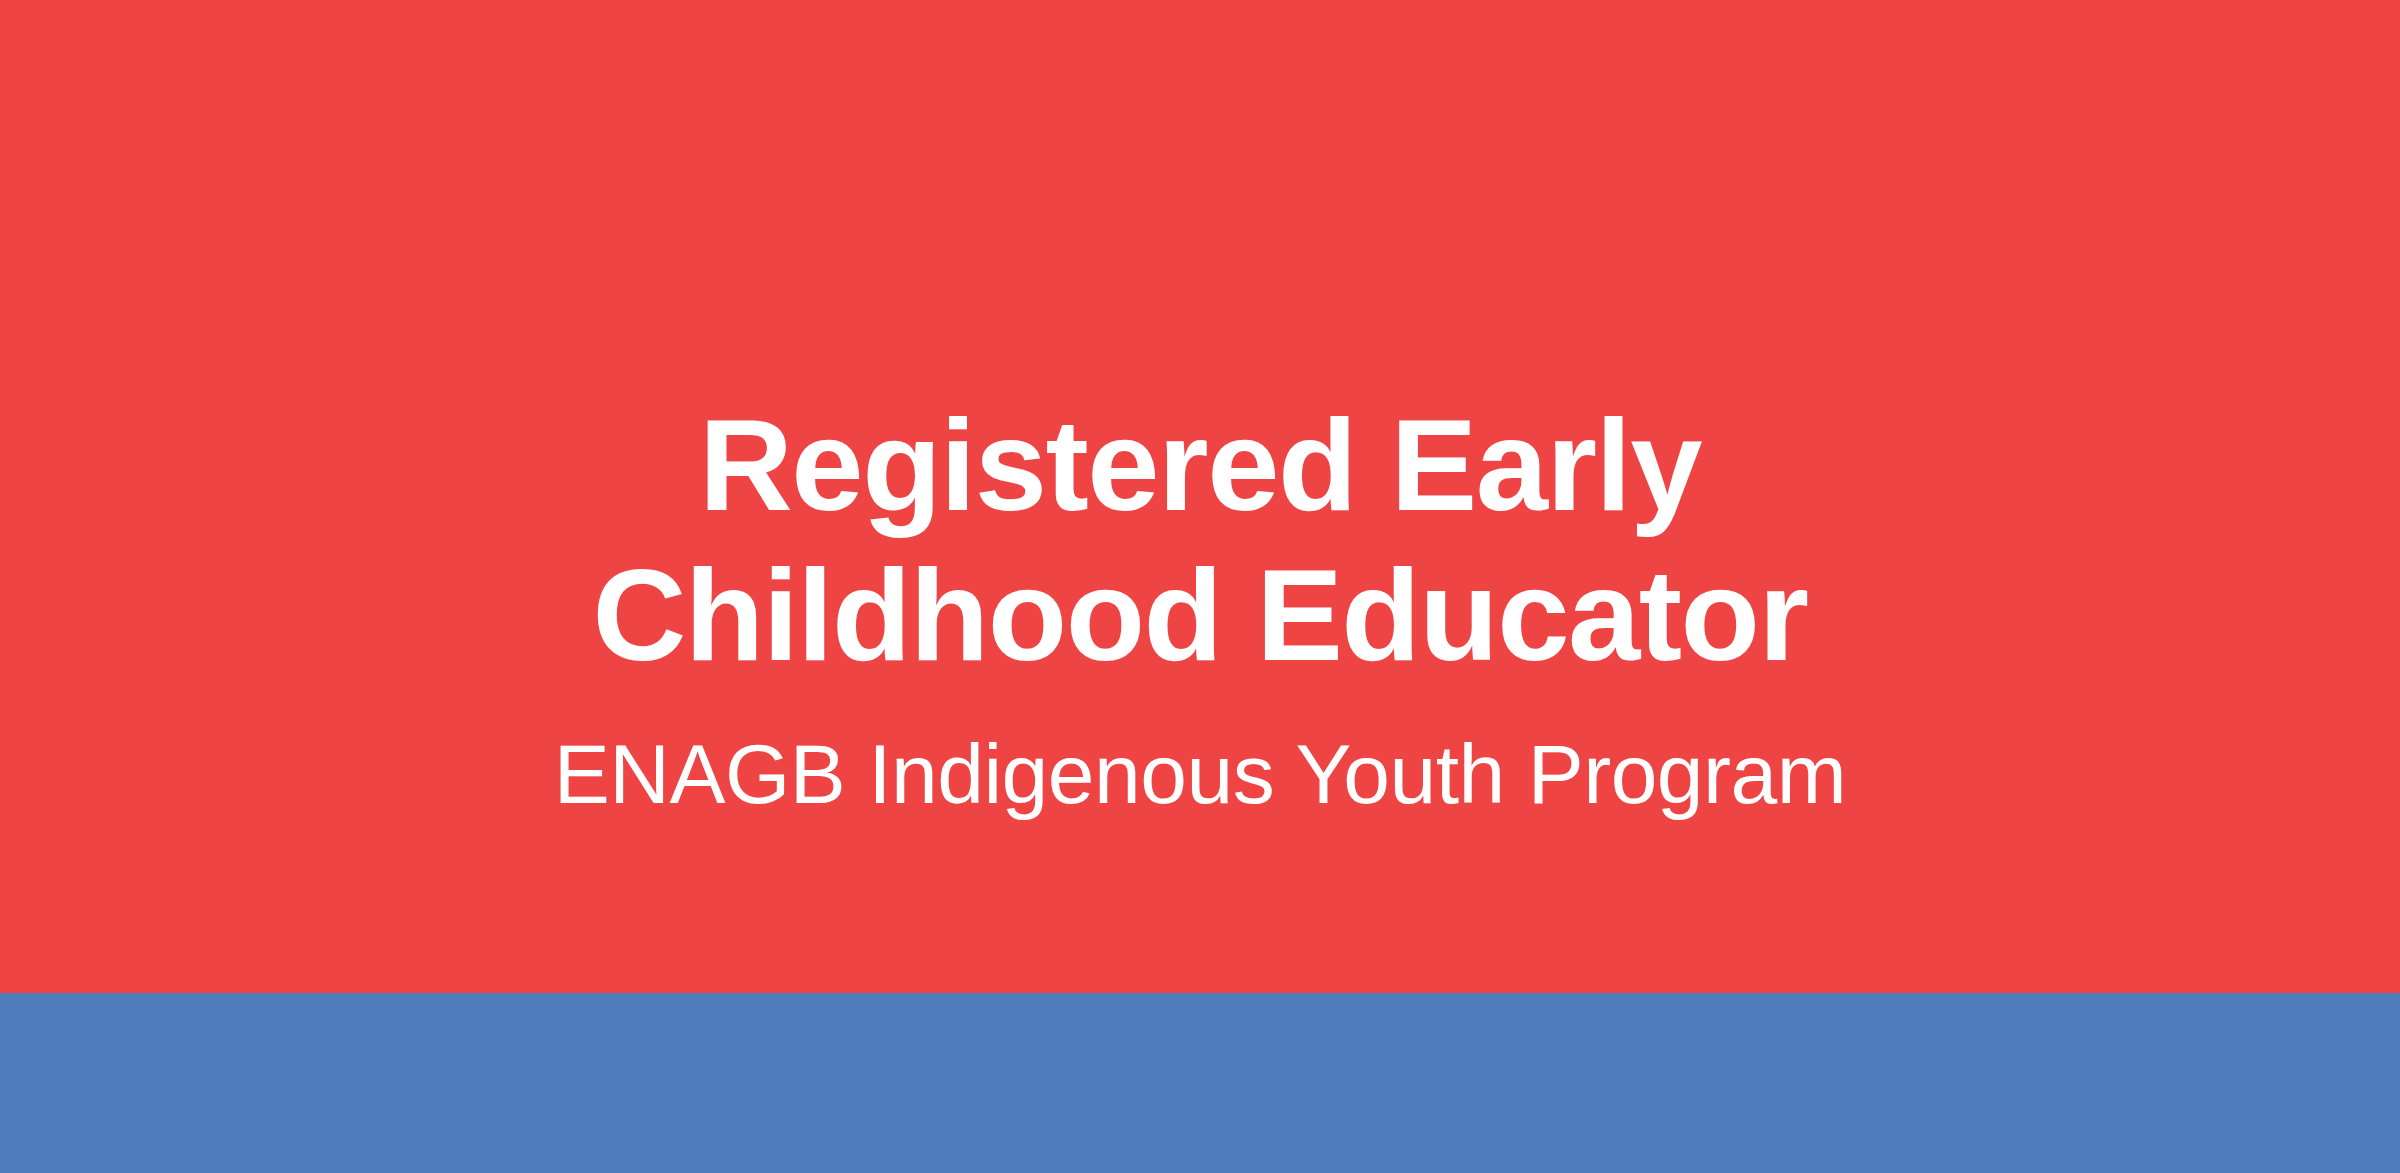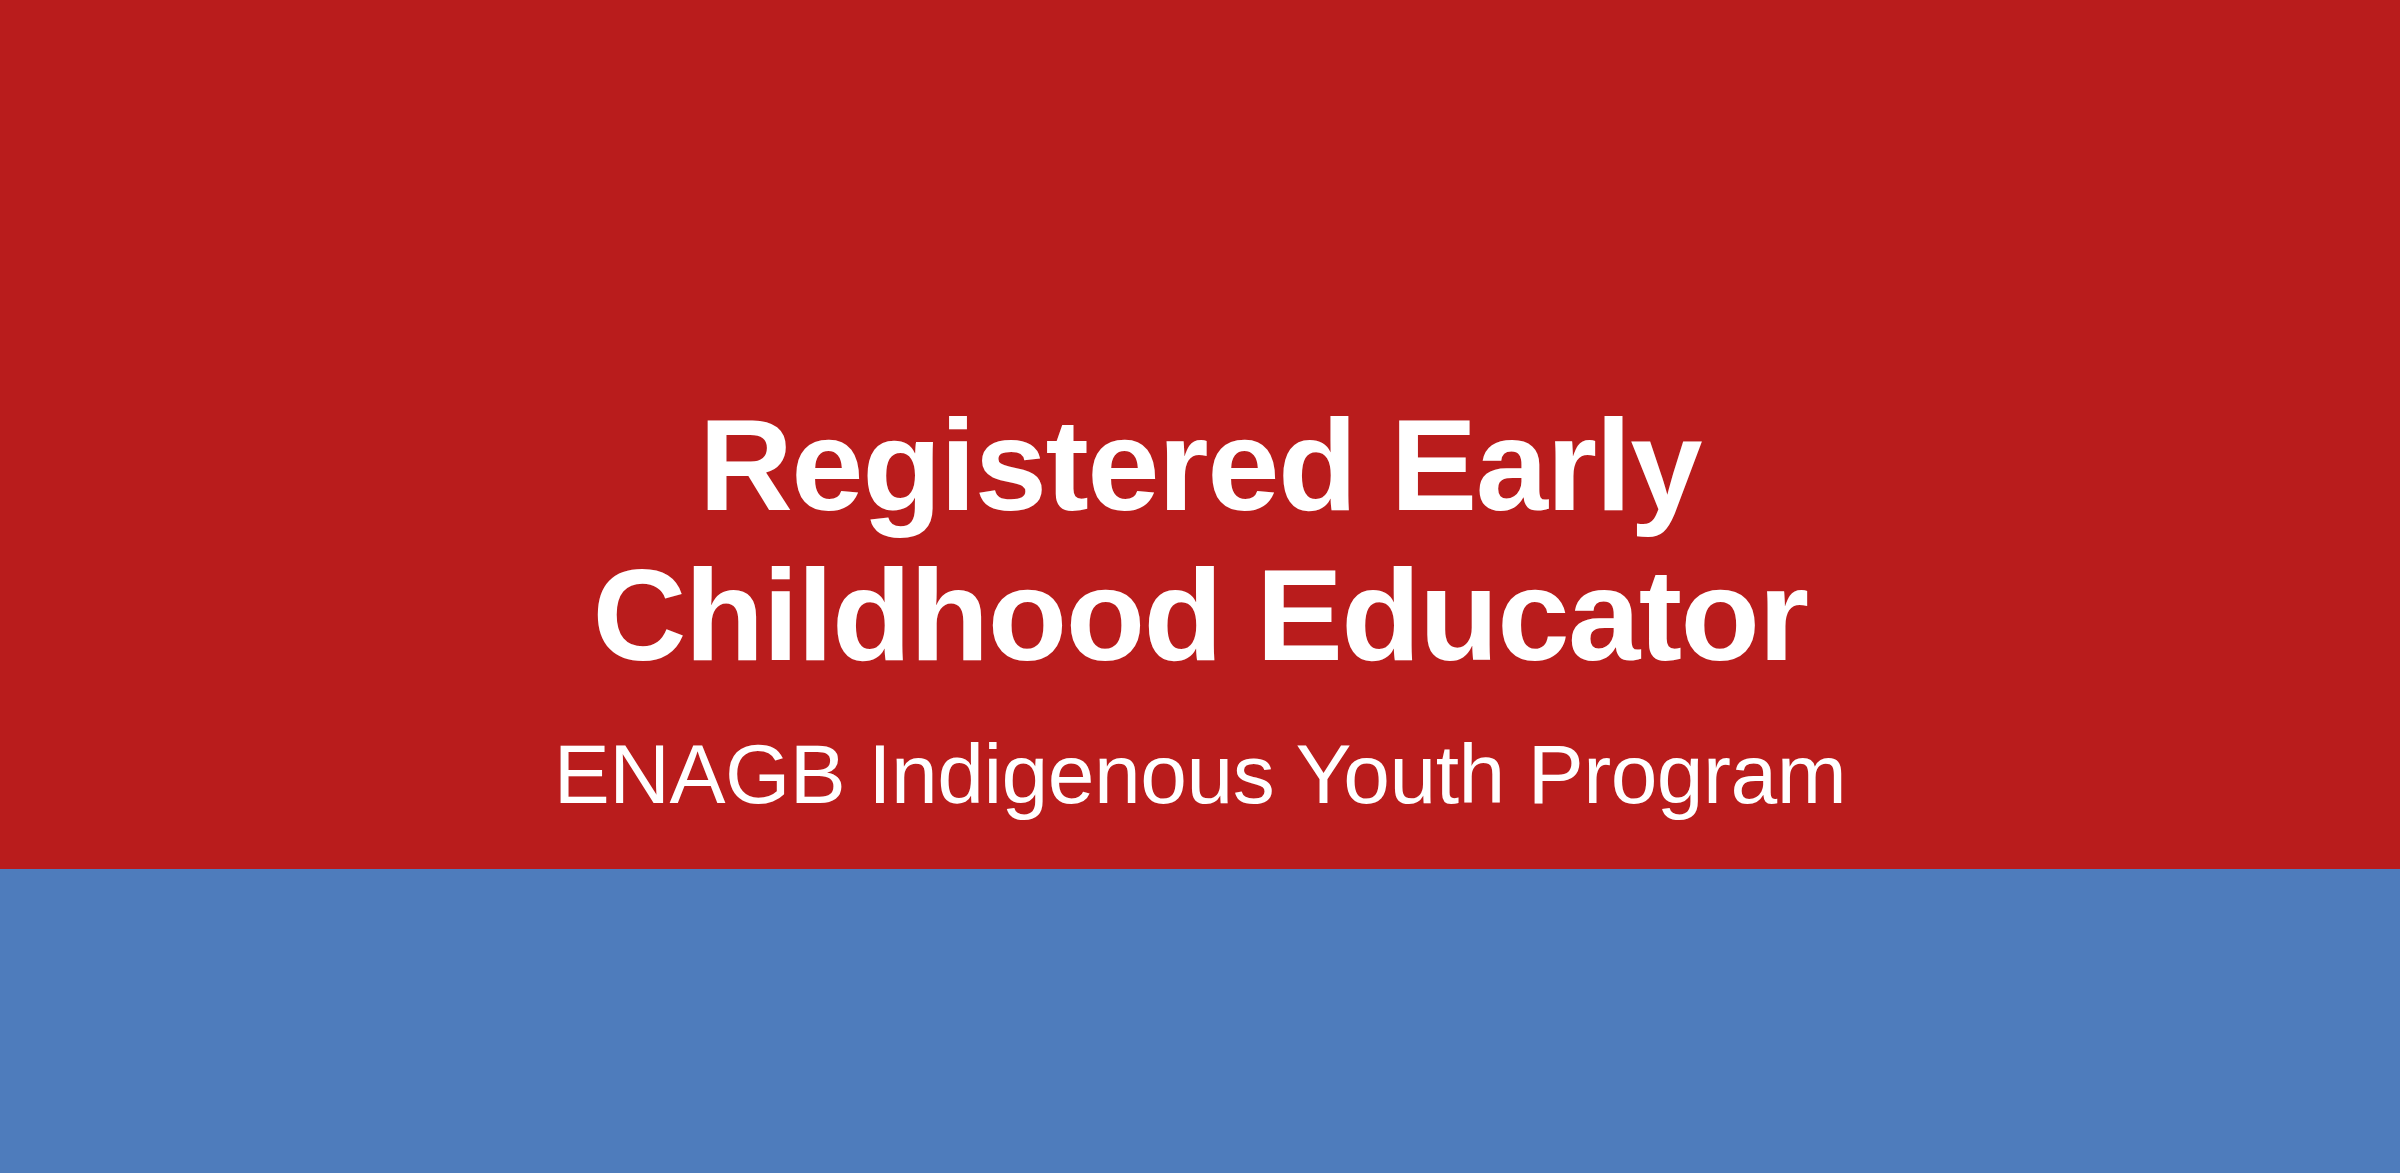--- a/index.html
+++ b/index.html
@@ -14,22 +14,22 @@
     overflow: hidden;
     font-family: "Liberation Sans", sans-serif;
     background: #4e7cbc;
   }
 
   
   .hero-card {
     position: relative;
     box-sizing: border-box;
     width: 2400px;
-    height: 869px;
-    background-color: #b91c1c;
+    height: 993px;
+    background-color: #ef4444;
     display: flex;
     flex-direction: column;
     align-items: center;
     justify-content: flex-start;
     text-align: center;
   }
 
   .hero-inner {
     position: absolute;
     left: 50%;

